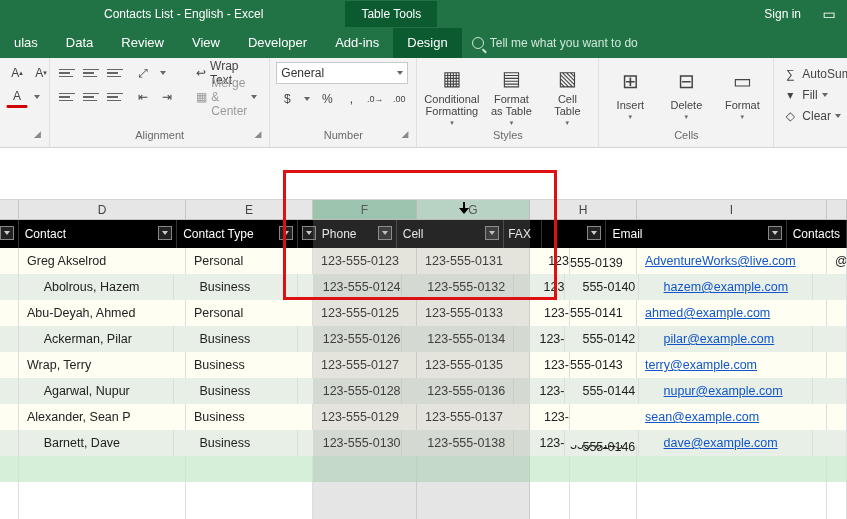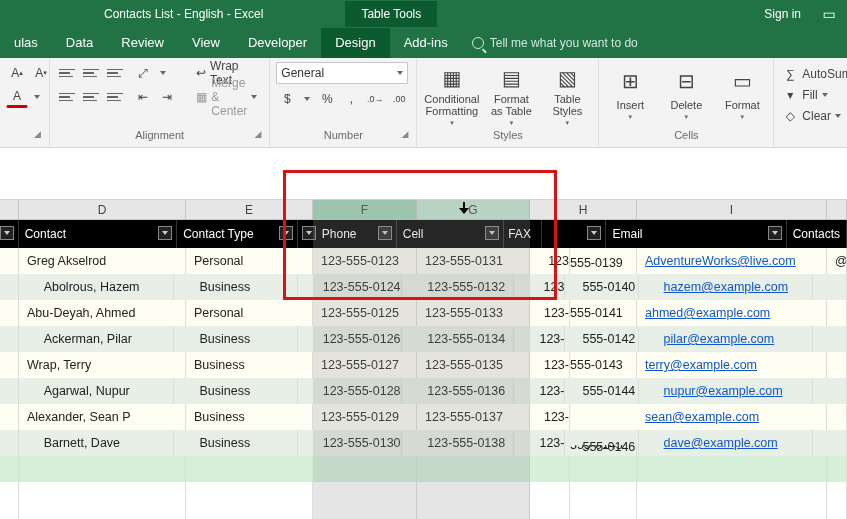--- a/index.html
+++ b/index.html
@@ -118,22 +118,22 @@
   <div class="signin">Sign in</div>
   <div class="winicon">▭</div>
 </div>
 
 <div class="tabs">
   <span class="tab">ulas</span>
   <span class="tab">Data</span>
   <span class="tab">Review</span>
   <span class="tab">View</span>
   <span class="tab">Developer</span>
+  <span class="tab">Add-ins</span>
   <span class="tab active">Design</span>
-  <span class="tab">Add-ins</span>
   <span class="tell">
     <span class="glass"></span>
     <span>Tell me what you want to do</span>
   </span>
 </div>
 
 <div class="ribbon">
 
   <div class="group g-font">
     <div class="body">
@@ -265,21 +265,21 @@
         <div class="lbl">Conditional Formatting</div>
         <div class="car">▾</div>
       </div>
       <div class="btn bigv">
         <div class="ic">▤</div>
         <div class="lbl">Format as Table</div>
         <div class="car">▾</div>
       </div>
       <div class="btn bigv">
         <div class="ic">▧</div>
-        <div class="lbl">Table Styles</div>
+        <div class="lbl">Cell Table</div>
         <div class="car">▾</div>
       </div>
     </div>
     <div class="glabel"><span>Styles</span></div>
   </div>
 
   <div class="group g-cells">
     <div class="body">
       <div class="btn bigv">
         <div class="ic">⊞</div>

